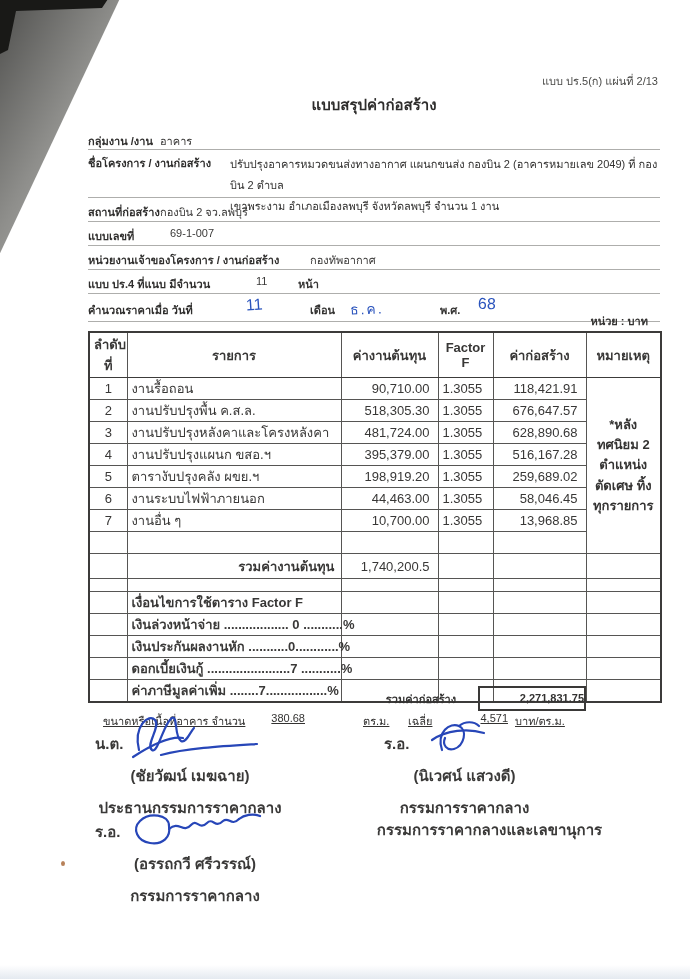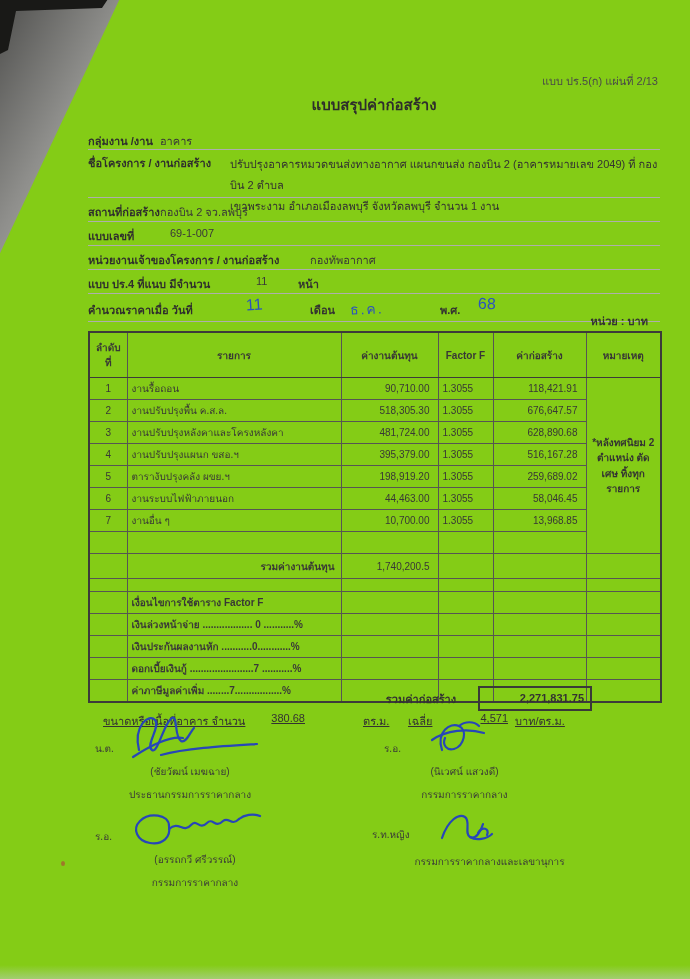--- a/index.html
+++ b/index.html
@@ -1,17 +1,17 @@
 <!DOCTYPE html>
 <html><head>
 <meta charset="utf-8">
 <style>
   html,body{margin:0;padding:0;background:#e8e8e6;}
   .page{position:relative;width:690px;height:979px;margin:0 auto;overflow:hidden;
-        background:#84cc16;color:#333231;
+        background:#ffffff;color:#333231;
         font-family:"Liberation Sans","DejaVu Sans",sans-serif;}
   
   .corner-bg{position:absolute;top:-6px;left:-6px;width:140px;height:285px;
       clip-path:polygon(0 0,128px 0,0 272px);
       background:linear-gradient(118deg,#565654 8%,#8e8e8b 45%,#b5b5b2 78%,#dadad7 100%);
       filter:blur(1.6px);}
   .corner-dark{position:absolute;top:-4px;left:-4px;width:124px;height:64px;
       clip-path:polygon(0 0,114px 0,106px 12px,20px 15px,12px 54px,0 60px);
       background:#191917;filter:blur(1.2px);}
   .bottom-tint{position:absolute;left:0;right:0;bottom:0;height:14px;
@@ -38,47 +38,47 @@
   .r7{height:27px;}  .r7 .lbl{position:absolute;left:0;top:7px;}
   .r7 .mid{position:absolute;left:222px;top:7px;font-weight:700;}
   .r7 .era{position:absolute;left:352px;top:7px;font-weight:700;}
   .hw{color:#2b54bd;font-size:16px;font-weight:400;}
   .hw-day{position:absolute;left:158px;top:2px;transform:rotate(-4deg);}
   .hw-month{position:absolute;left:262px;top:4px;font-size:14px;transform:rotate(-2deg);letter-spacing:2px;}
   .hw-year{position:absolute;left:390px;top:1px;transform:rotate(2deg);}
   .unit-note{position:absolute;top:312px;right:42px;font-size:11px;font-weight:700;}
   
   table.cost{position:absolute;top:331px;left:88px;width:572px;border-collapse:collapse;
-      table-layout:fixed;font-size:10px;color:#38city3736;color:#383736;}
+      table-layout:fixed;font-size:13px;color:#38city3736;color:#383736;}
   table.cost td,table.cost th{border:1px solid #565553;padding:0 4px;overflow:visible;white-space:nowrap;}
   table.cost{border:2px solid #3c3b3a;}
   tr.hdr th{height:44px;font-weight:600;text-align:center;border-bottom:1.5px solid #3c3b3a;white-space:normal;}
   tr.r-data td{height:21px;}
   .c-no{text-align:center;}
   .c-item{text-align:left;}
   .c-num{text-align:right;padding-right:8px !important;}
   .c-fac{text-align:left;}
   .c-remark{white-space:normal !important;text-align:center;vertical-align:middle;
       font-weight:700;line-height:1.55;color:#343332;}
   .sub-label{text-align:right;font-weight:700;padding-right:6px !important;}
   tr.r-sub td{height:24px;}
   tr.r-spacer td{height:12px;}
   .cond-title{font-weight:700;}
   .cond-text{font-weight:600;color:#3a3938;}
   
   .grand-row{position:absolute;top:686px;left:88px;width:572px;height:26px;font-size:11px;}
   .gt-label{position:absolute;left:268px;width:130px;top:4px;text-align:center;font-weight:700;}
   .gt-box{position:absolute;left:390px;width:104px;height:21px;border:2px solid #3a3938;
-      text-align:right;line-height:21px;padding-right:6px;font-weight:600;}
+      text-align:right;line-height:21px;padding-right:0;font-weight:600;}
   .area-row{position:absolute;top:712px;left:0;width:690px;height:16px;font-size:11px;}
   .area-row span{position:absolute;top:0;text-decoration:underline;}
   .a-lbl{left:103px;} .a-val{left:255px;width:50px;text-align:right;} .a-unit{left:363px;}
   .a-avg-lbl{left:408px;} .a-avg-val{left:462px;width:46px;text-align:right;} .a-avg-unit{left:515px;}
   
-  .sig-block{position:absolute;font-size:10px;color:#3a3938;}
+  .sig-block{position:absolute;font-size:15px;color:#3a3938;font-weight:bold;}
   .sig-row{position:relative;height:42px;}
   .sig-row.short{height:36px;}
   .sig-rank{position:absolute;left:0;bottom:4px;}
   .sig-svg{position:absolute;bottom:0;}
   .sig-name{text-align:center;margin-top:4px;}
   .sig-title{text-align:center;margin-top:8px;}
   svg.ink path{fill:none;stroke:#2746b8;stroke-width:2.2;stroke-linecap:round;stroke-linejoin:round;}
 </style>
 </head>
 <body>
@@ -319,24 +319,16 @@
         <path d="M40 18 C40 6 20 4 11 13 C3 21 8 33 21 35 C34 37 42 29 40 18"></path>
         <path d="M40 21 C50 12 54 26 62 17 C68 10 70 23 78 15 C84 9 86 21 94 13 C100 8 102 19 110 11"></path>
         <path d="M110 11 C115 7 124 5 131 8"></path>
       </svg>
     </div>
     <div class="sig-name">(อรรถกวี  ศรีวรรณ์)</div>
     <div class="sig-title">กรรมการราคากลาง</div>
   </div>
 
   <div class="sig-block" style="left:372px;top:810px;width:235px;">
-    <div class="sig-row short">
-      <span class="sig-rank">ร.ท.หญิง</span>
-      <svg class="ink sig-svg" style="left:62px;" width="64" height="40" viewBox="0 0 64 40">
-        <path d="M8 32 C14 14 25 7 31 11 C37 15 30 28 36 31 C42 34 47 25 49 18"></path>
-        <path d="M36 31 C42 35 53 33 58 28"></path>
-        <path d="M44 27 C48 20 56 22 53 29"></path>
-      </svg>
-    </div>
     <div class="sig-title">กรรมการราคากลางและเลขานุการ</div>
   </div>
 
 </div>
 
 </body></html>

